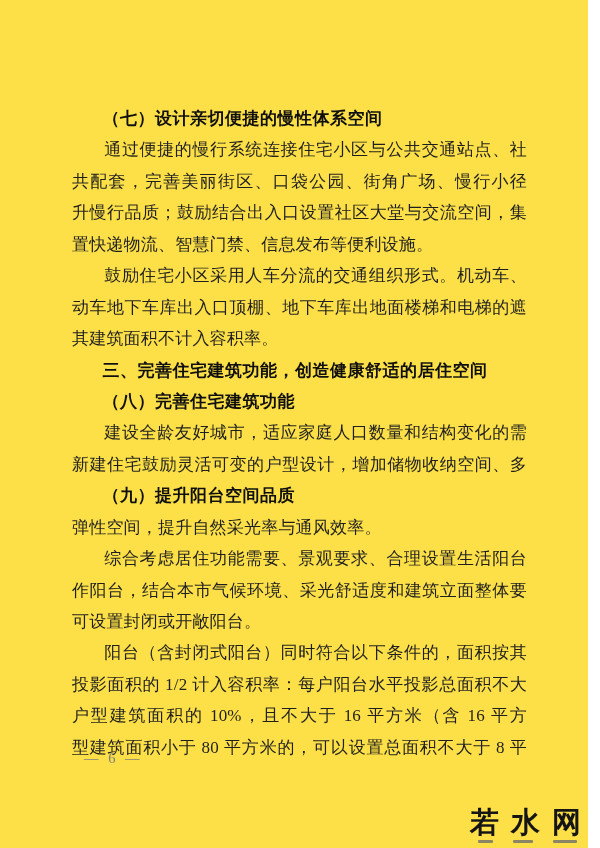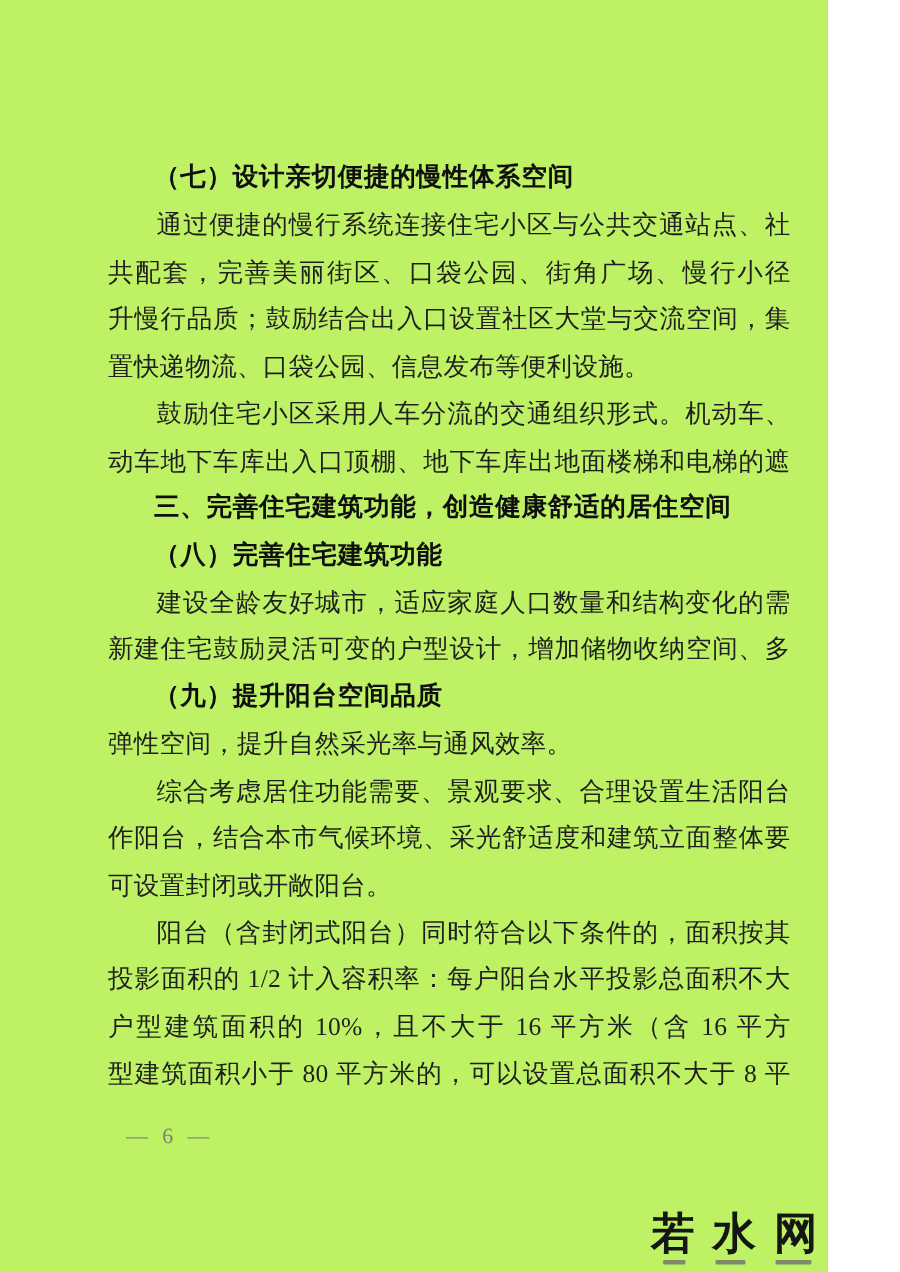--- a/index.html
+++ b/index.html
@@ -1,22 +1,23 @@
 <!DOCTYPE html>
 <html><head>
 <meta charset="utf-8">
 <style>
   html, body { margin: 0; padding: 0; }
   .page {
     position: relative;
     width: 552px;
     height: 848px;
-    background: #bef264;
+    background: #fde047;
     overflow: hidden;
     font-family: "Liberation Serif", "DejaVu Serif", serif;
+    padding-left: 36px;
   }
   .doc-body {
     position: absolute;
     left: 72px;
     top: 103px;
     width: 455px;
     font-size: 17px;
     color: #1f1f1f;
   }
   .line {
@@ -83,23 +84,24 @@
 </head>
 <body>
 
 <div class="page">
 
   <div class="doc-body">
       <div class="line heading">（七）设计亲切便捷的慢性体系空间</div>
       <div class="line indent">通过便捷的慢行系统连接住宅小区与公共交通站点、社区公</div>
       <div class="line">共配套，完善美丽街区、口袋公园、街角广场、慢行小径等，提</div>
       <div class="line">升慢行品质；鼓励结合出入口设置社区大堂与交流空间，集中设</div>
-      <div class="line last">置快递物流、口袋公园、信息发布等便利设施。</div>
+      <div class="line last">置快递物流、智慧门禁、信息发布等便利设施。</div>
       <div class="line indent">鼓励住宅小区采用人车分流的交通组织形式。机动车、非机</div>
       <div class="line">动车地下车库出入口顶棚、地下车库出地面楼梯和电梯的遮雨棚，</div>
+      <div class="line last">其建筑面积不计入容积率。</div>
       <div class="line heading">三、完善住宅建筑功能，创造健康舒适的居住空间</div>
       <div class="line heading">（八）完善住宅建筑功能</div>
       <div class="line indent">建设全龄友好城市，适应家庭人口数量和结构变化的需求，</div>
       <div class="line">新建住宅鼓励灵活可变的户型设计，增加储物收纳空间、多功能</div>
       <div class="line heading">（九）提升阳台空间品质</div>
       <div class="line last">弹性空间，提升自然采光率与通风效率。</div>
       <div class="line indent">综合考虑居住功能需要、景观要求、合理设置生活阳台和工</div>
       <div class="line">作阳台，结合本市气候环境、采光舒适度和建筑立面整体要求，</div>
       <div class="line last">可设置封闭或开敞阳台。</div>
       <div class="line indent">阳台（含封闭式阳台）同时符合以下条件的，面积按其水平</div>

